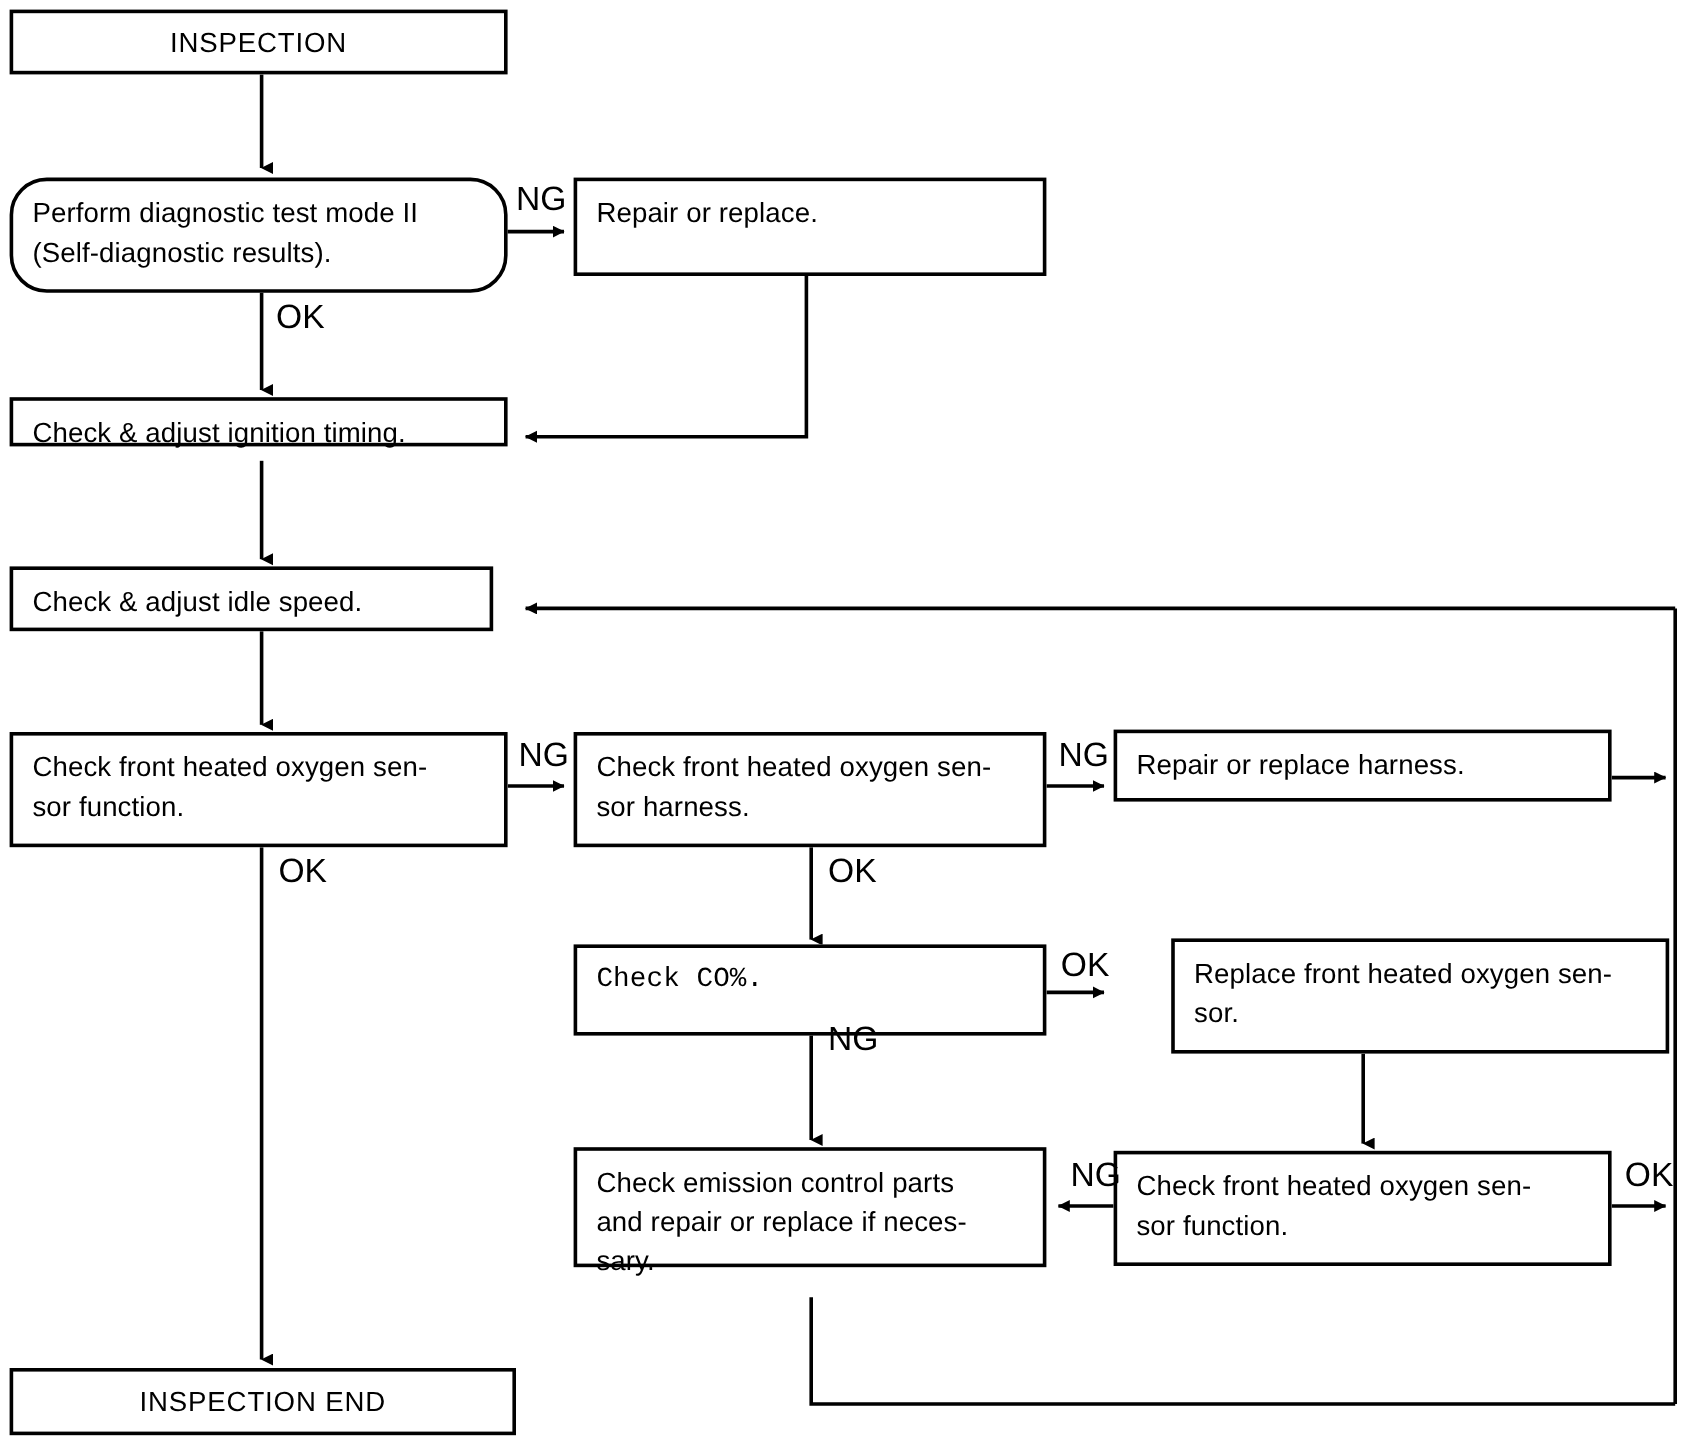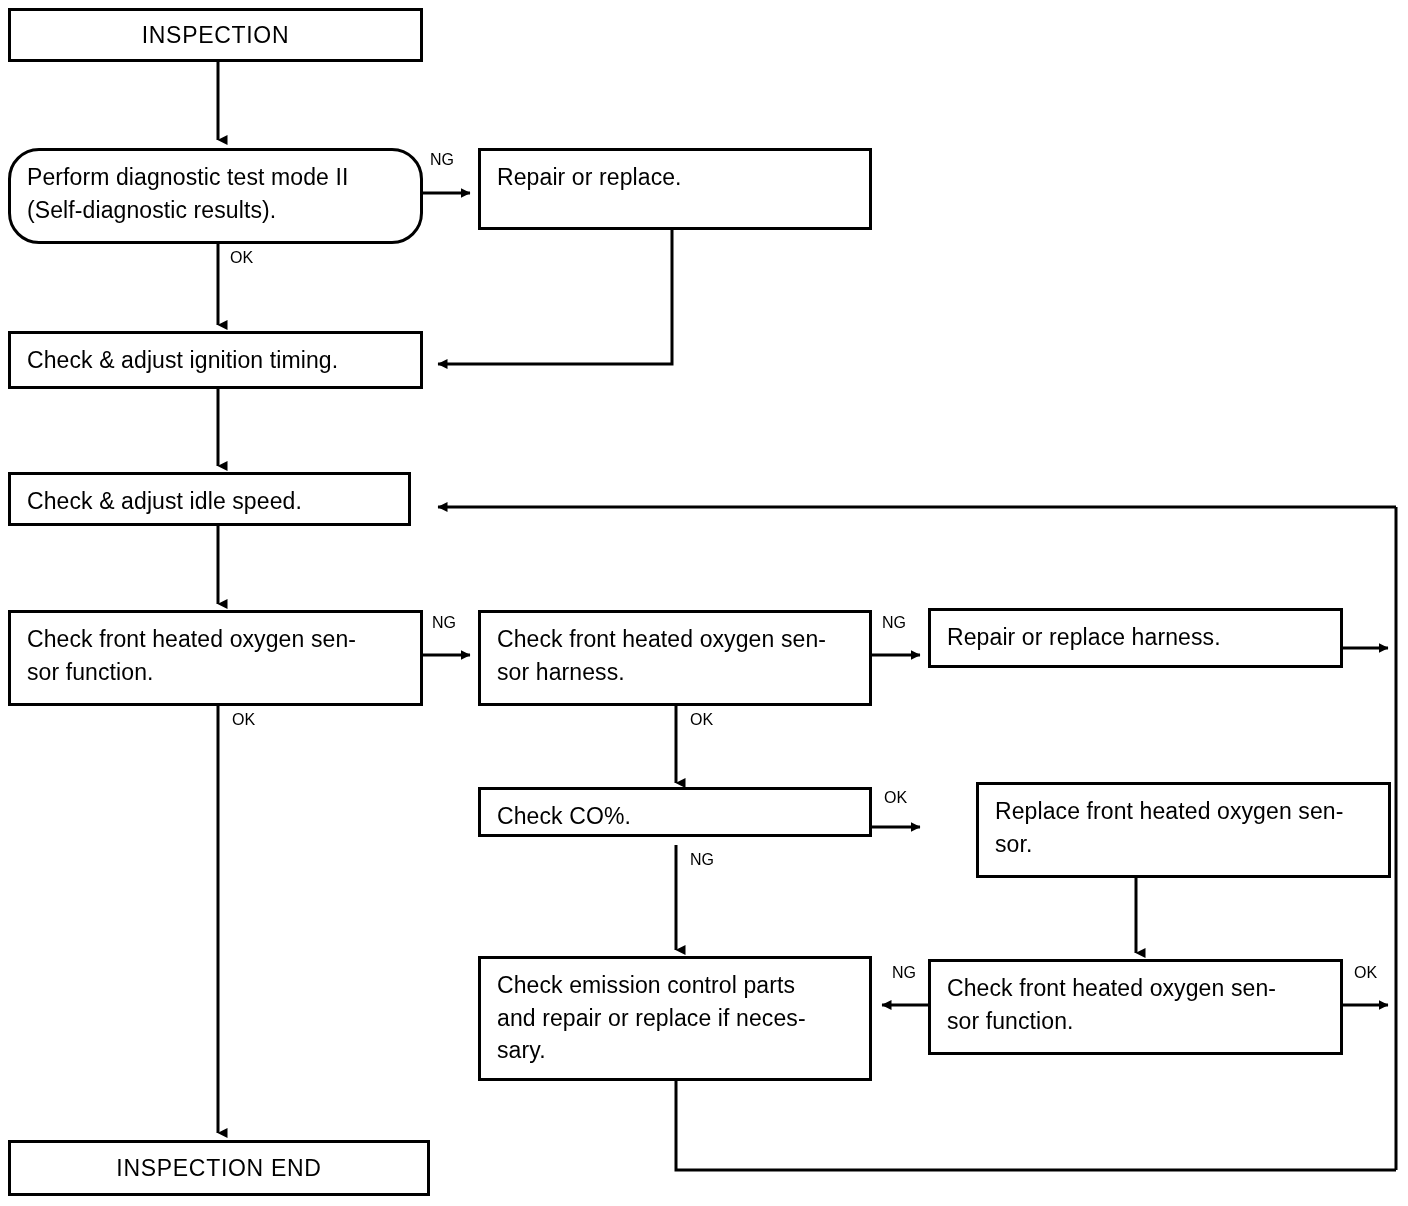--- a/index.html
+++ b/index.html
@@ -44,21 +44,21 @@
     color: #000000;
     letter-spacing: 0.1px;
     white-space: pre-line;
   }
   .node.centered .node-text {
     font-size: 23px;
     letter-spacing: 0.7px;
   }
   .edge-label {
     position: absolute;
-    font-size: 16px;
+    font-size: 28px;
     color: #000000;
     line-height: 1;
     white-space: nowrap;
   }
 </style>
 </head>
 <body>
 
 <div id="flowchart-root">
 
@@ -124,21 +124,21 @@
 
   <div class="node" style="left:8px; top:148px; width:415px; height:96px;border-radius:31px;">
     <div class="node-text">Perform diagnostic test mode II
 (Self-diagnostic results).</div>
   </div>
 
   <div class="node" style="left:478px; top:148px; width:394px; height:82px;">
     <div class="node-text">Repair or replace.</div>
   </div>
 
-  <div class="node" style="left:8px; top:331px; width:415px; height:58px;">
+  <div class="node" style="left:8px; top:331px; width:415px; height:41px;">
     <div class="node-text">Check &amp; adjust ignition timing.</div>
   </div>
 
   <div class="node" style="left:8px; top:472px; width:403px; height:54px;">
     <div class="node-text">Check &amp; adjust idle speed.</div>
   </div>
 
   <div class="node" style="left:8px; top:610px; width:415px; height:96px;">
     <div class="node-text">Check front heated oxygen sen-
 sor function.</div>
@@ -146,30 +146,30 @@
 
   <div class="node" style="left:478px; top:610px; width:394px; height:96px;">
     <div class="node-text">Check front heated oxygen sen-
 sor harness.</div>
   </div>
 
   <div class="node" style="left:928px; top:608px; width:415px; height:60px;">
     <div class="node-text">Repair or replace harness.</div>
   </div>
 
-  <div class="node" style="left:478px; top:787px; width:394px; height:50px;">
+  <div class="node" style="left:478px; top:787px; width:394px; height:76px;font-family:Liberation Mono, monospace;">
     <div class="node-text">Check CO%.</div>
   </div>
 
   <div class="node" style="left:928px; top:782px; width:415px; height:96px;margin-left:48px;">
     <div class="node-text">Replace front heated oxygen sen-
 sor.</div>
   </div>
 
-  <div class="node" style="left:478px; top:956px; width:394px; height:125px;">
+  <div class="node" style="left:478px; top:956px; width:394px; height:100px;">
     <div class="node-text">Check emission control parts
 and repair or replace if neces-
 sary.</div>
   </div>
 
   <div class="node" style="left:928px; top:959px; width:415px; height:96px;">
     <div class="node-text">Check front heated oxygen sen-
 sor function.</div>
   </div>
 

